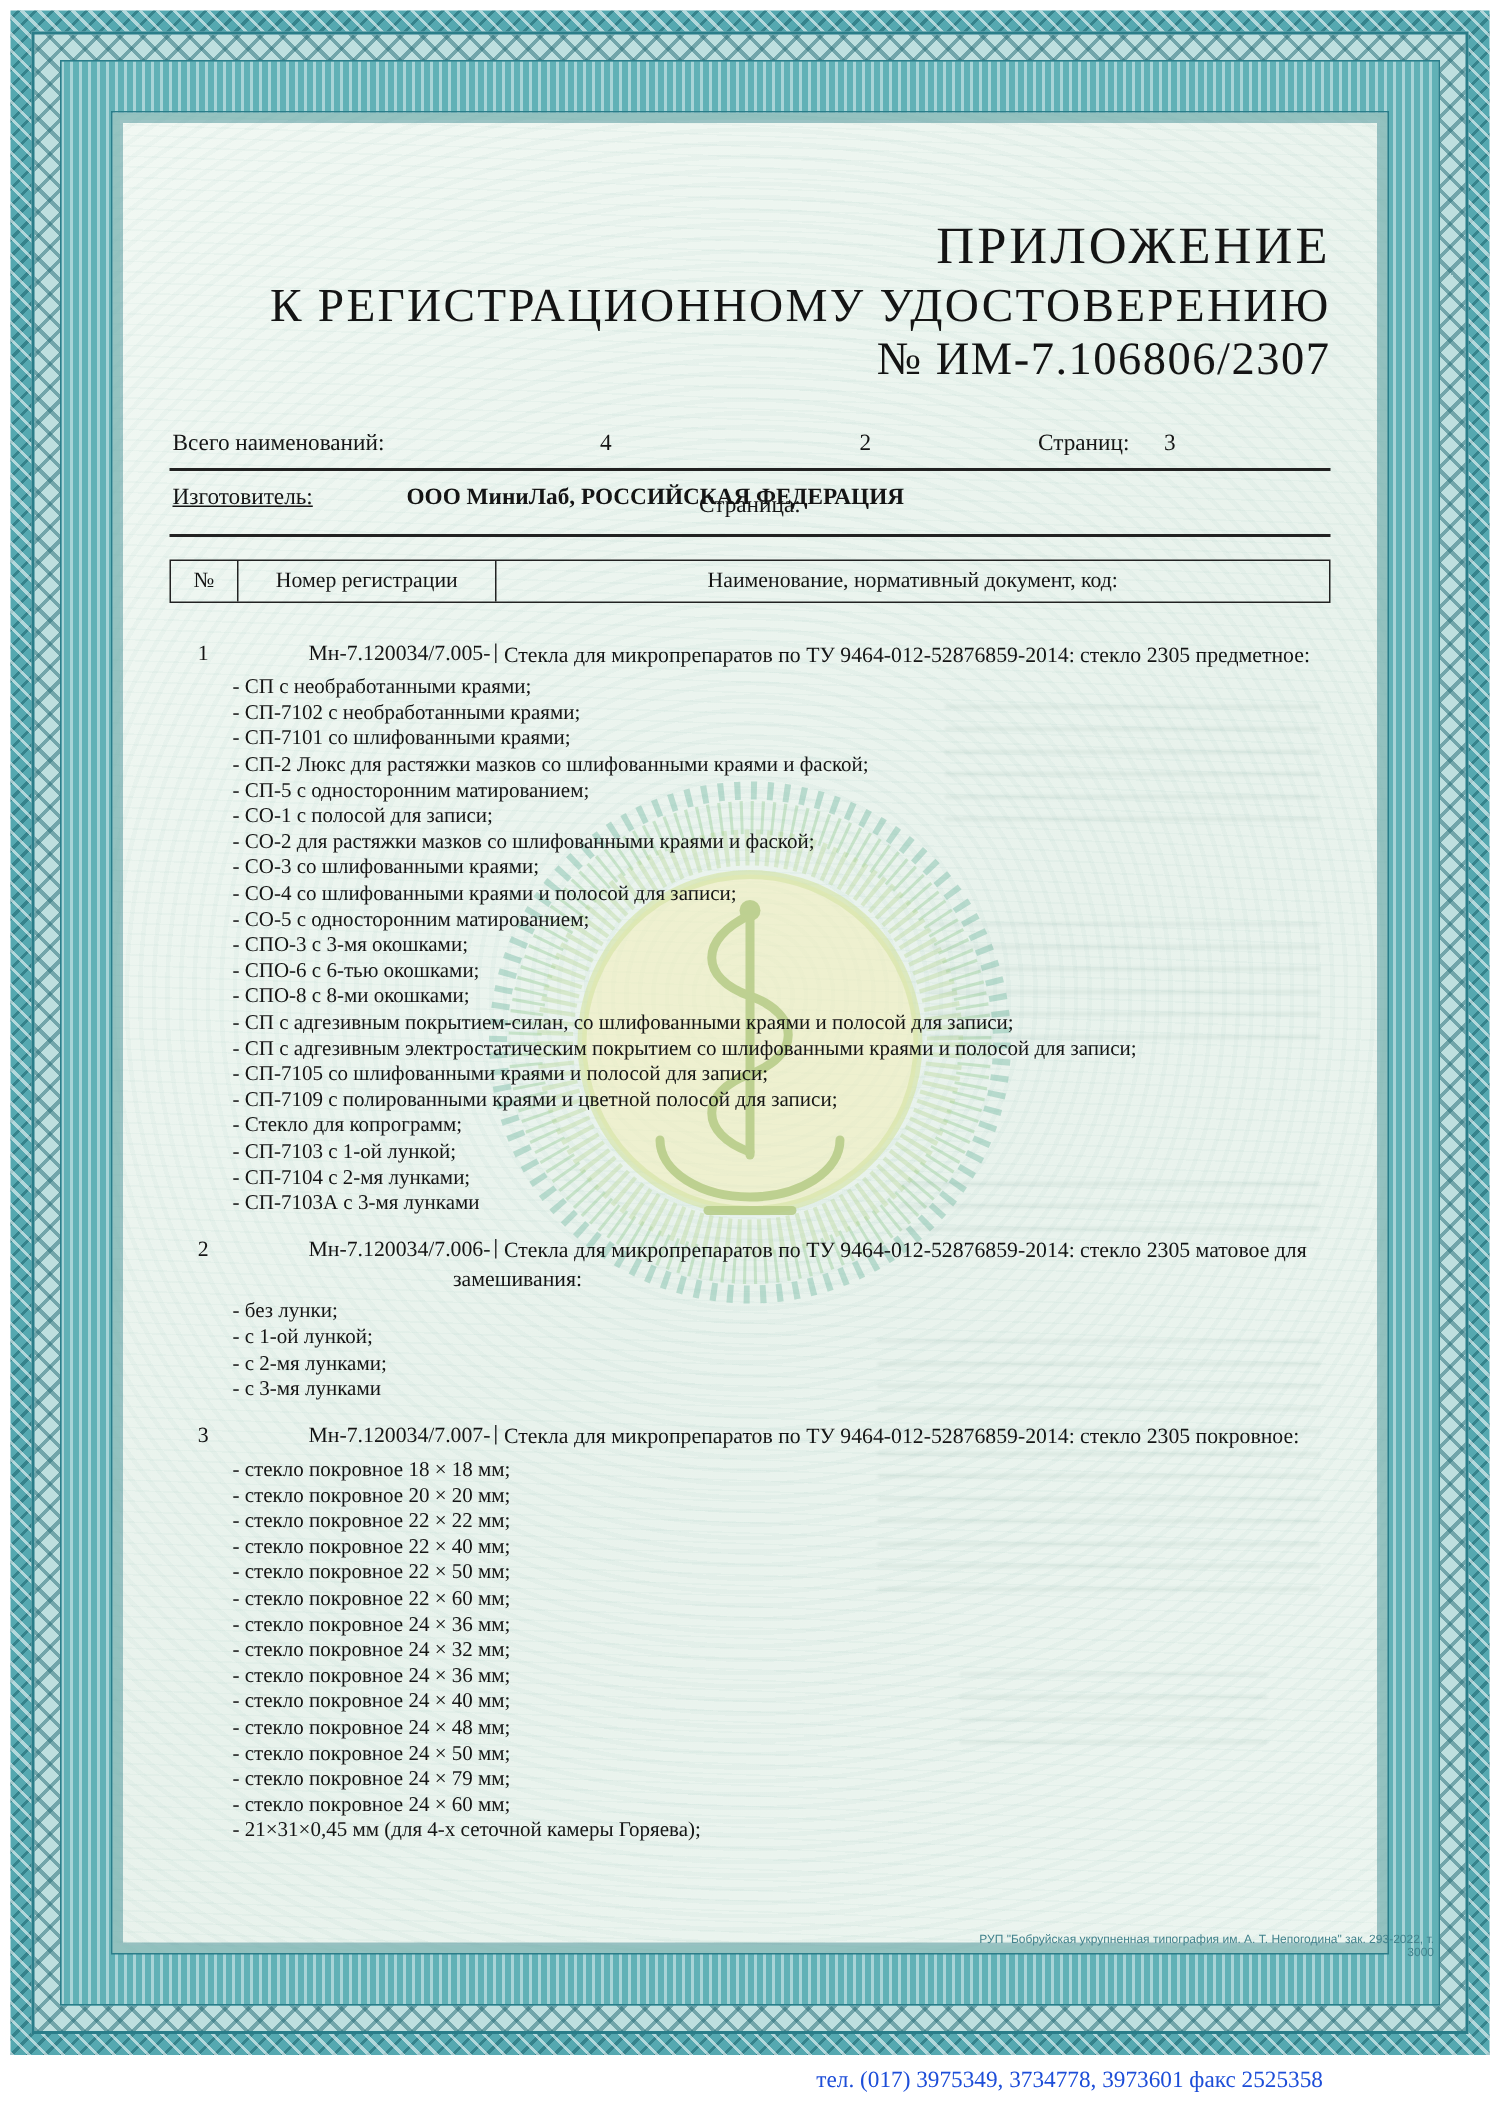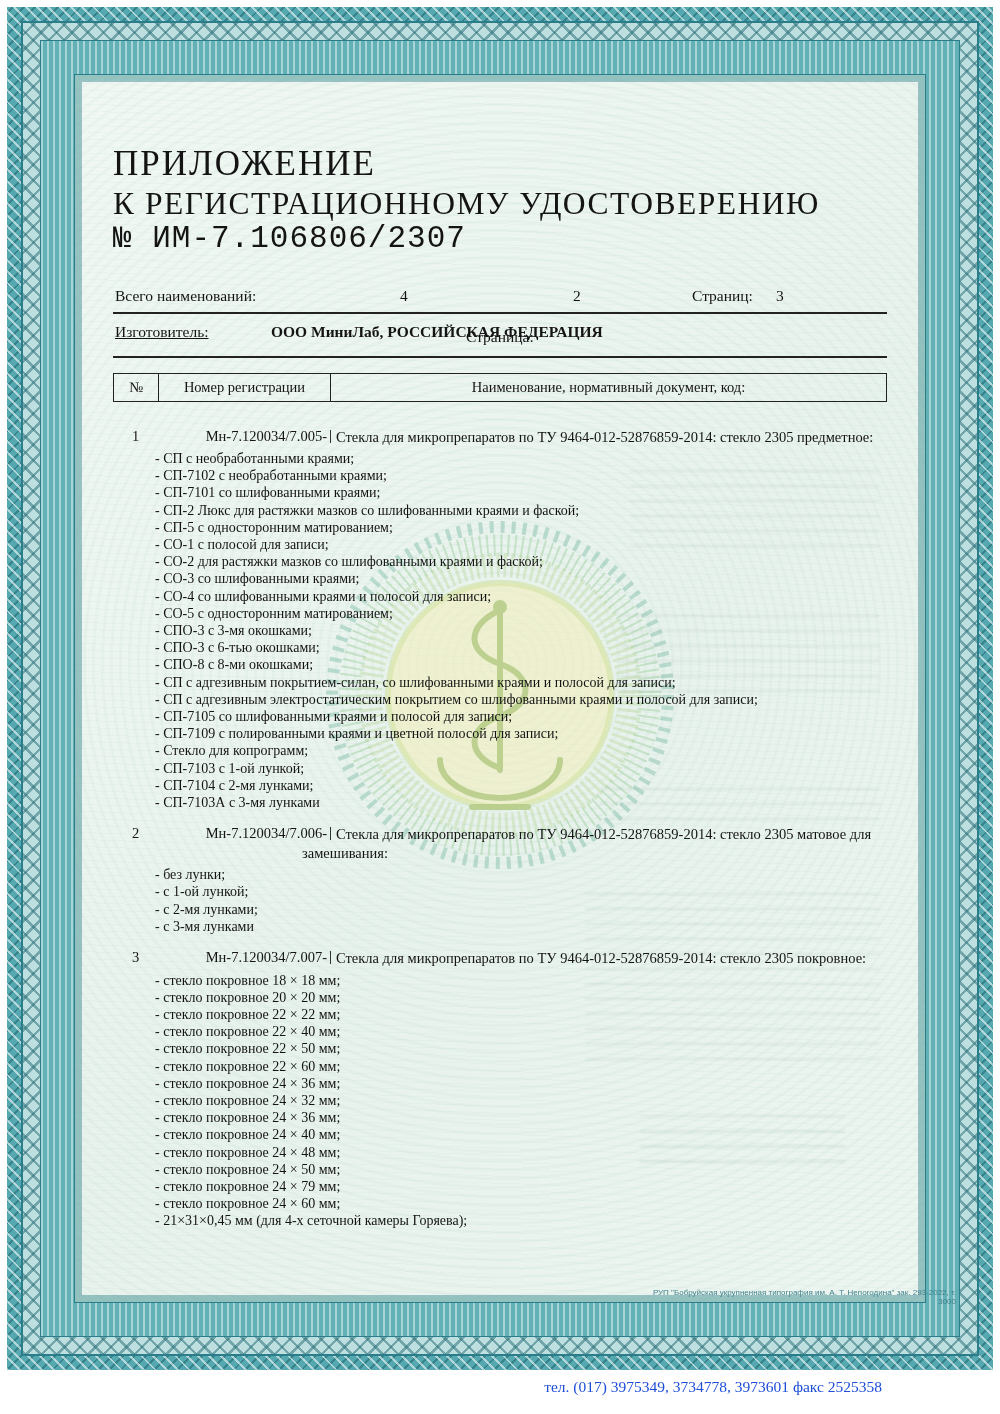--- a/index.html
+++ b/index.html
@@ -35,24 +35,24 @@
   .ghost{position:absolute;z-index:1;opacity:.42;filter:blur(1px);
     background:repeating-linear-gradient(180deg, rgba(125,160,150,.30) 0 2.5px, transparent 2.5px 15px);}
   .g1{left:630px;top:470px;width:250px;height:88px;}
   .g2{left:620px;top:615px;width:260px;height:84px;}
   .g3{left:600px;top:788px;width:280px;height:44px;}
   .g4{left:585px;top:893px;width:295px;height:168px;}
   .g5{left:640px;top:1115px;width:205px;height:50px;}
 
   
   .content{position:absolute;left:113px;top:0;width:774px;z-index:3;color:#141414;}
-  .title{margin-top:145px;text-align:left;line-height:1.06;}
+  .title{margin-top:145px;text-align:right;line-height:1.06;}
   .t1{font-size:35px;letter-spacing:2px;}
   .t2{font-size:31.5px;letter-spacing:1.5px;margin-top:5px;}
-  .t3{font-size:31px;letter-spacing:1px;margin-top:3px;font-family:Liberation Mono, monospace;}
+  .t3{font-size:31px;letter-spacing:1px;margin-top:3px;}
 
   .meta-row{position:relative;margin-top:31px;height:20px;font-size:15.5px;}
   .meta-row span{position:absolute;white-space:nowrap;}
   .m-total-l{left:2px;}  .m-total-v{left:287px;}
   .m-page-l{left:353px;margin-top:41px;} .m-page-v{left:460px;}
   .m-pages-l{left:579px;}.m-pages-v{left:663px;}
 
   .rule{height:1.6px;background:#222;margin-top:5px;}
   .manu-row{position:relative;margin-top:9px;height:21px;font-size:15.5px;}
   .manu-row span{position:absolute;white-space:nowrap;}
@@ -152,21 +152,21 @@
             <li>- СП-7102 с необработанными краями;</li>
             <li>- СП-7101 со шлифованными краями;</li>
             <li>- СП-2 Люкс для растяжки мазков со шлифованными краями и фаской;</li>
             <li>- СП-5 с односторонним матированием;</li>
             <li>- СО-1 с полосой для записи;</li>
             <li>- СО-2 для растяжки мазков со шлифованными краями и фаской;</li>
             <li>- СО-3 со шлифованными краями;</li>
             <li>- СО-4 со шлифованными краями и полосой для записи;</li>
             <li>- СО-5 с односторонним матированием;</li>
             <li>- СПО-3 с 3-мя окошками;</li>
-            <li>- СПО-3 с 6-тью окошками;</li>
+            <li>- СПО-6 с 6-тью окошками;</li>
             <li>- СПО-8 с 8-ми окошками;</li>
             <li>- СП с адгезивным покрытием-силан, со шлифованными краями и полосой для записи;</li>
             <li>- СП с адгезивным электростатическим покрытием со шлифованными краями и полосой для записи;</li>
             <li>- СП-7105 со шлифованными краями и полосой для записи;</li>
             <li>- СП-7109 с полированными краями и цветной полосой для записи;</li>
             <li>- Стекло для копрограмм;</li>
             <li>- СП-7103 с 1-ой лункой;</li>
             <li>- СП-7104 с 2-мя лунками;</li>
             <li>- СП-7103А с 3-мя лунками</li>
           </ul>

